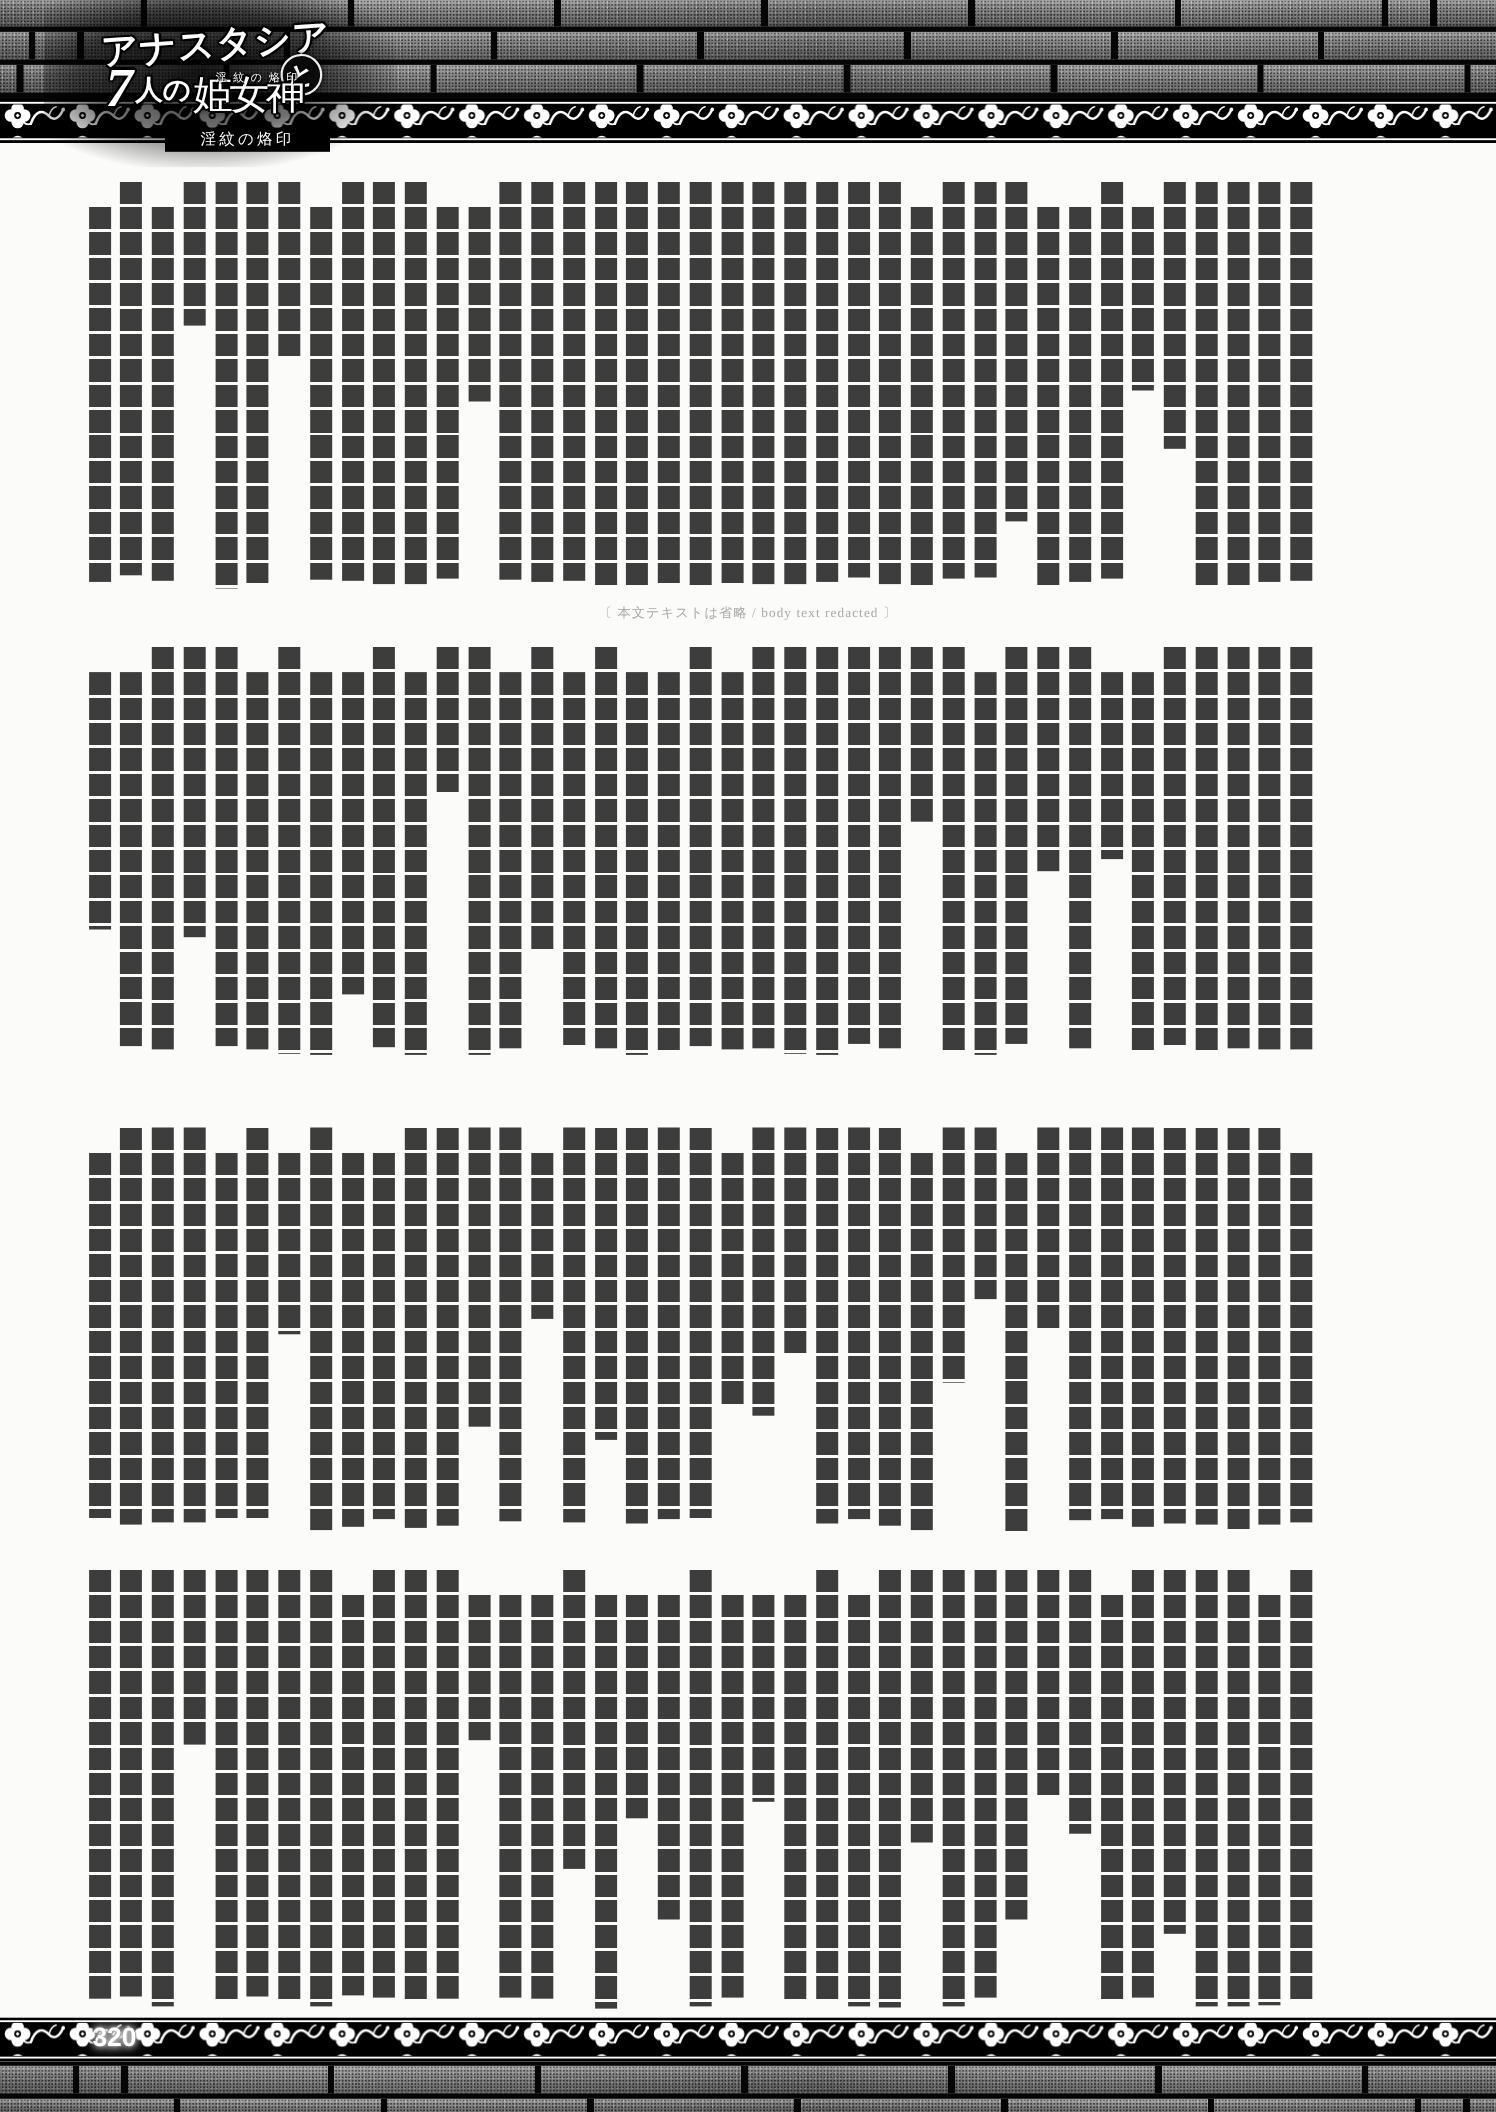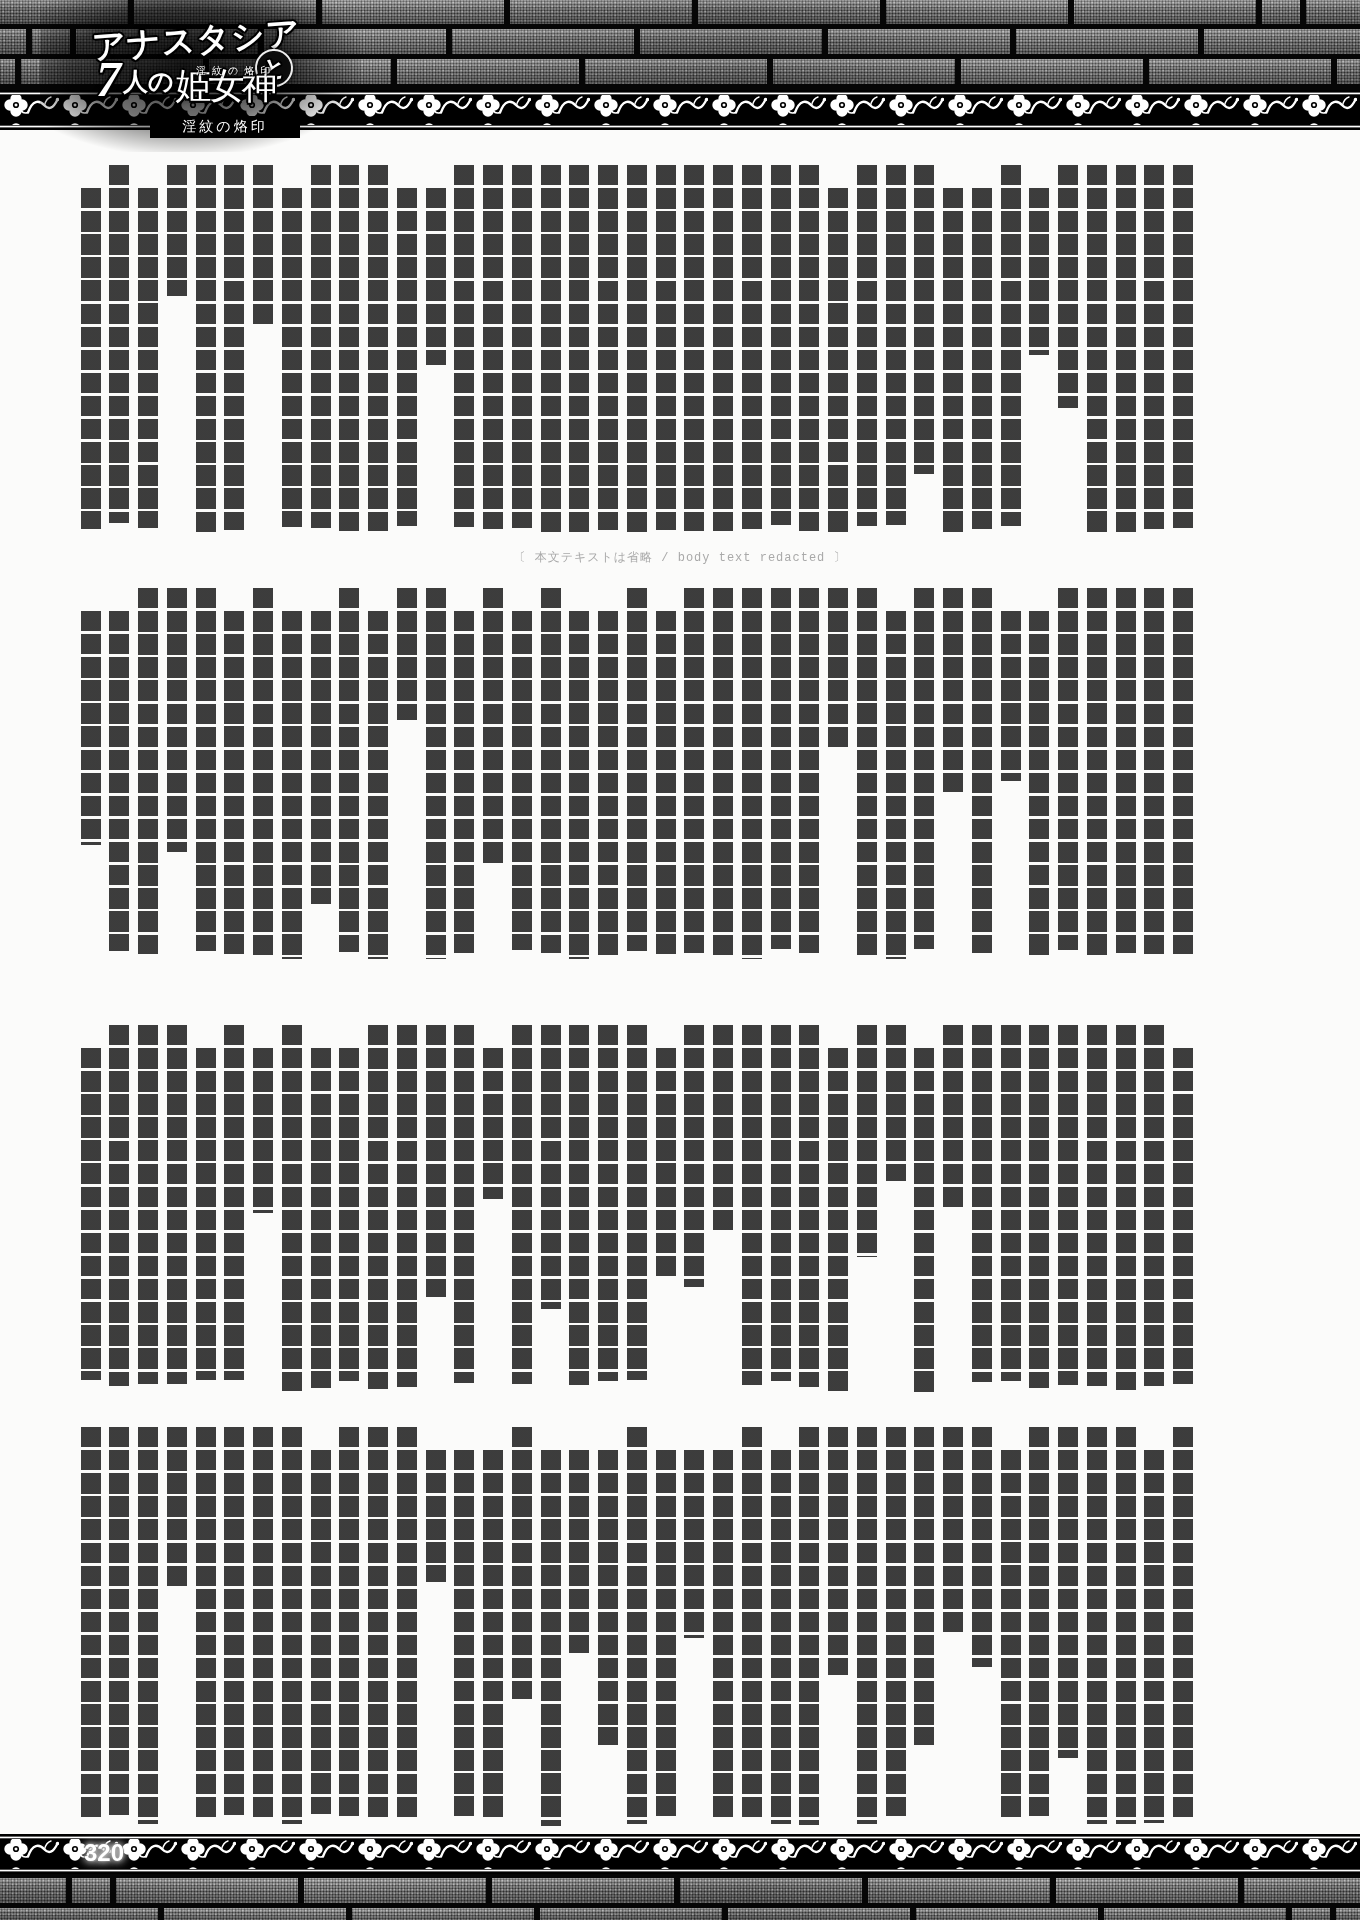--- a/index.html
+++ b/index.html
@@ -48,21 +48,21 @@
     font-family:"Liberation Sans",sans-serif;text-shadow:0 0 3px #000,1px 1px 0 #000;}
   .logo-ribbon{position:absolute;left:150px;top:116px;width:150px;height:22px;background:#000;
     display:flex;align-items:center;justify-content:center;z-index:4;}
   .logo-subtitle{font-size:14px;letter-spacing:3px;color:#fff;font-weight:normal;}
 
   
   .band{position:absolute;z-index:1;}
   .rcol{position:absolute;width:20px;opacity:.92;
     background:repeating-linear-gradient(180deg,#2c2c2c 0 20.4px,rgba(0,0,0,0) 20.4px 23.1px);}
   .redaction-note{position:absolute;left:0;top:549px;width:1360px;text-align:center;
-    font-family:Liberation Mono, monospace;font-size:12px;color:#a9a9a9;letter-spacing:1px;z-index:1;}
+    font-family:Liberation Serif, serif;font-size:12px;color:#a9a9a9;letter-spacing:1px;z-index:1;}
 
   
   .pageno{position:absolute;left:84px;top:1839px;z-index:5;
     font-family:"Liberation Sans",sans-serif;font-weight:bold;font-size:24px;color:#fff;
     text-shadow:0 0 7px #fff,0 0 12px rgba(255,255,255,.95),1px 1px 1px #222,-1px -1px 1px #222;}
 </style>
 </head>
 <body>
 
 <div class="page">

